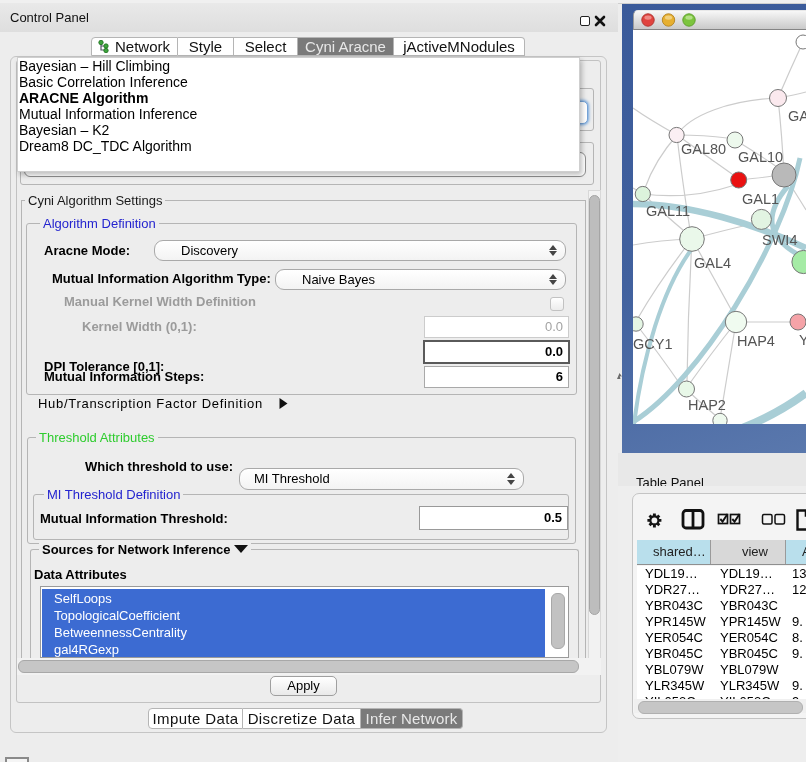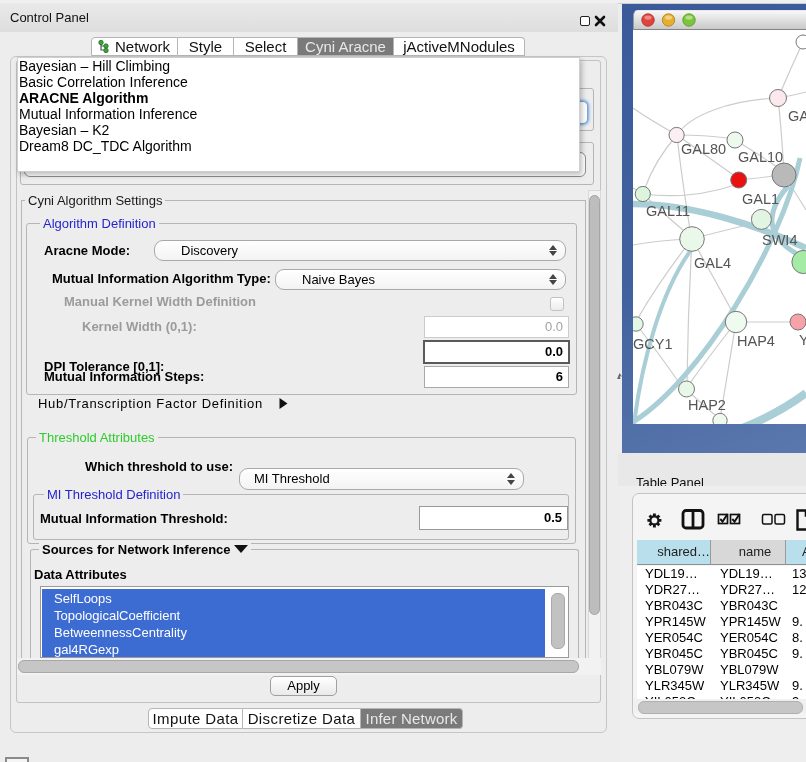--- a/index.html
+++ b/index.html
@@ -216,22 +216,22 @@
       <path d="M87.3 13.0 l2.3 2.6 4.9 -7.5" stroke-width="1.9"></path>
       <path d="M99.3 13.0 l2.3 2.6 4.9 -7.5" stroke-width="1.9"></path>
       <rect x="129.5" y="8.5" width="9.5" height="9.5" rx="1.5" stroke-width="1.5"></rect>
       <rect x="142" y="8.5" width="9.5" height="9.5" rx="1.5" stroke-width="1.5"></rect>
     </g>
     <path d="M164.5 4.5 h8 l5.5 5.5 v13.5 h-13.5 z" fill="none" stroke="#111" stroke-width="2.4"></path>
     <path d="M172.5 4.5 v5.5 h5.5" fill="none" stroke="#111" stroke-width="1.6"></path>
   </svg>
 
   <div class="abs" style="left:4px;top:46px;width:176px;height:24px;border-bottom:1px solid #8f8f8f;">
-    <div class="abs" style="left:0;top:0;width:74px;height:24px;background:#b9dfec;border-right:1px solid #9a9a9a;box-sizing:border-box;text-align:right;font-size:13px;line-height:24px;color:#222;padding-left:7px;">shared…</div>
-    <div class="abs" style="left:74px;top:0;width:75px;height:24px;background:#d8d8d8;border-right:1px solid #9a9a9a;box-sizing:border-box;text-align:center;font-size:13px;line-height:24px;color:#222;padding-left:14px;">name</div>
+    <div class="abs" style="left:0;top:0;width:74px;height:24px;background:#b9dfec;border-right:1px solid #9a9a9a;box-sizing:border-box;text-align:left;font-size:13px;line-height:24px;color:#222;padding-left:16px;">shared…</div>
+    <div class="abs" style="left:74px;top:0;width:75px;height:24px;background:#d8d8d8;border-right:1px solid #9a9a9a;box-sizing:border-box;text-align:center;font-size:13px;line-height:24px;color:#222;padding-left:14px;">view</div>
     <div class="abs" style="left:149px;top:0;width:27px;height:24px;background:#b9dfec;font-size:13px;line-height:24px;color:#222;padding-left:16px;">A</div>
   </div>
 
   <div class="abs" style="left:4px;top:72px;width:176px;height:138px;background:#fff;font-size:13px;color:#000;overflow:hidden;">
     <div style="line-height:16px;">
         <span class="abs" style="left:8px;">YDL19…</span>
         <span class="abs" style="left:83px;">YDL19…</span>
         <span class="abs" style="left:155px;">13…</span>
       </div>
     <div class="abs" style="top:16px;">

